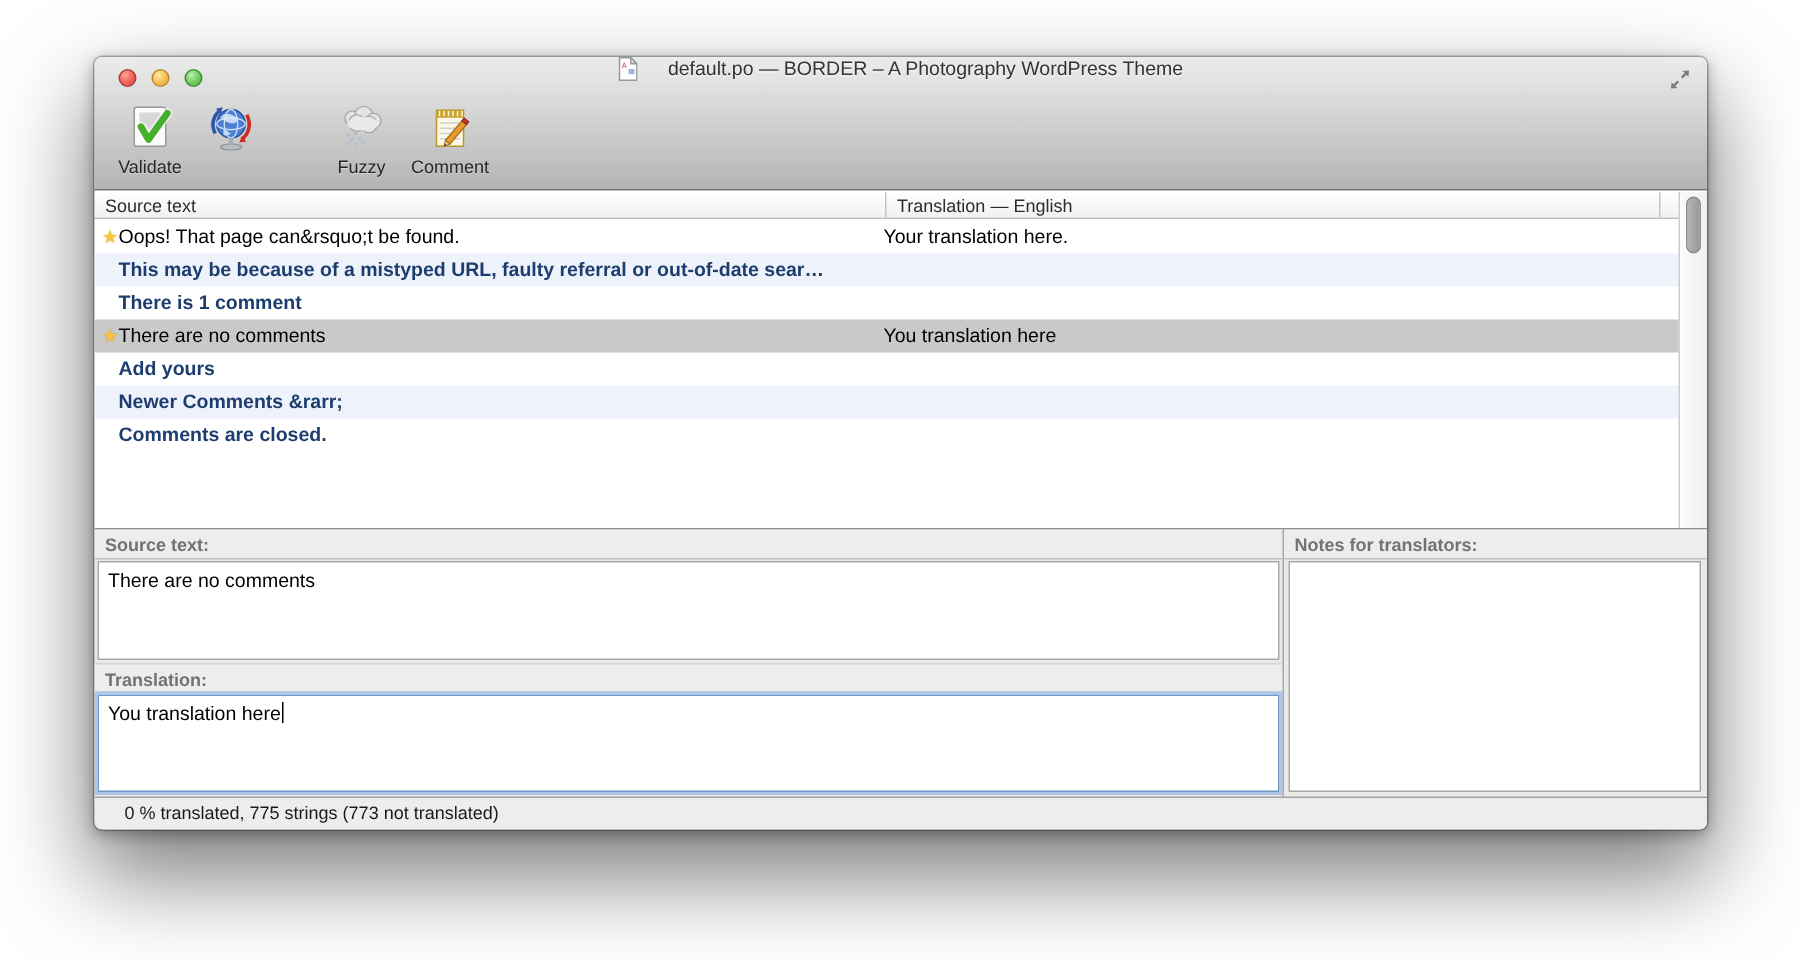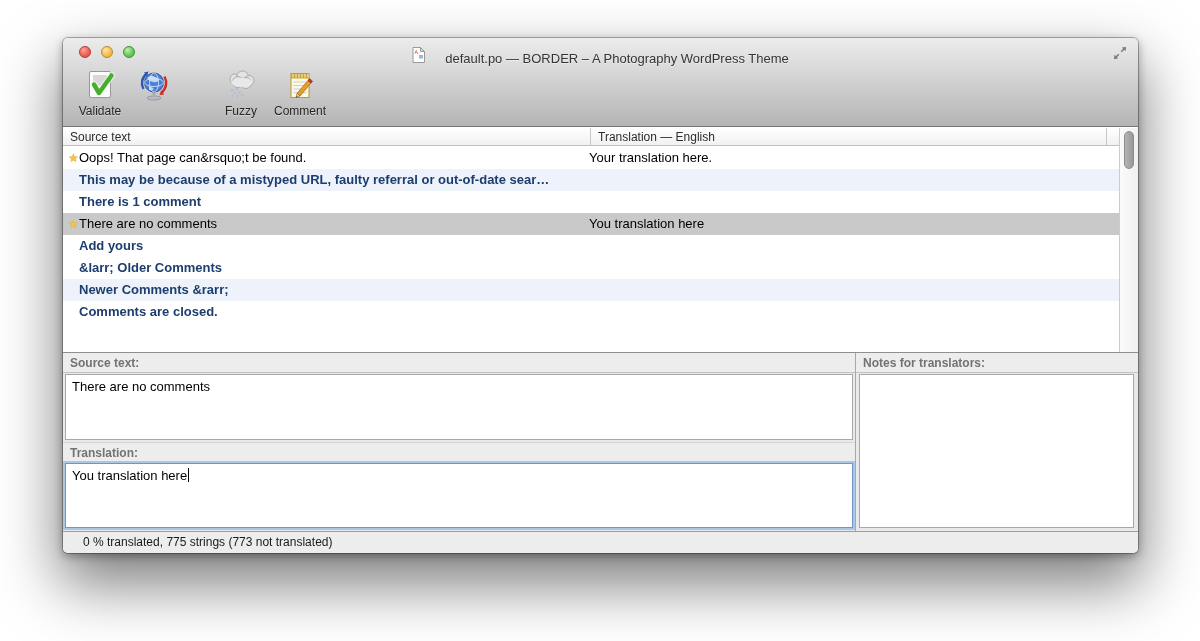--- a/index.html
+++ b/index.html
@@ -22,21 +22,21 @@
     border-bottom:1px solid #757575;
   }
   .traffic { position:absolute; left:16px; top:8px; width:70px; height:12px; }
   .tl-btn { position:absolute; top:0; width:12px; height:12px; border-radius:50%; }
   .tl-close { left:0;  background:radial-gradient(circle at 35% 30%, #ffa39a, #ee6156 55%, #d84b40); border:1px solid #ad3b33; }
   .tl-min   { left:22px; background:radial-gradient(circle at 35% 30%, #ffe6a6, #f6be51 55%, #e5a439); border:1px solid #b9892c; }
   .tl-zoom  { left:44px; background:radial-gradient(circle at 35% 30%, #c1eeb0, #6cc95b 55%, #52b246); border:1px solid #3e9133; }
 
   .titlebar-title {
     position:absolute; left:0; top:0; width:100%; height:28px;
-    display:flex; align-items:flex-end; justify-content:center; gap:20px;
+    display:flex; align-items:flex-start; justify-content:center; gap:20px;
     font-size:13px; color:#343434; text-shadow:0 1px 0 rgba(255,255,255,0.45);
   }
   .fullscreen { position:absolute; right:10px; top:7px; width:16px; height:16px; }
 
   .toolbar { position:absolute; left:0; top:29px; width:100%; height:58px; }
   .tb-item { position:absolute; top:2px; height:54px; display:flex; flex-direction:column;
              align-items:center; justify-content:flex-start; }
   .tb-icon { width:34px; height:34px; }
   .tb-label { font-size:12px; color:#262626; margin-top:1px; text-shadow:0 1px 0 rgba(255,255,255,0.4); }
   .tb-validate { left:10px;  width:54px; }
@@ -254,24 +254,20 @@
         <span class="cell-src">There are no comments</span>
         <span class="cell-tr">You translation here</span>
       </div>
 
       <div class="row untranslated">
         <span class="cell-src">Add yours</span>
         <span class="cell-tr"></span>
       </div>
 
 
-      <div class="row untranslated">
-        <span class="cell-src">&amp;larr; Older Comments</span>
-        <span class="cell-tr"></span>
-      </div>
 
       <div class="row alt untranslated">
         <span class="cell-src">Newer Comments &amp;rarr;</span>
         <span class="cell-tr"></span>
       </div>
 
       <div class="row untranslated">
         <span class="cell-src">Comments are closed.</span>
         <span class="cell-tr"></span>
       </div>

